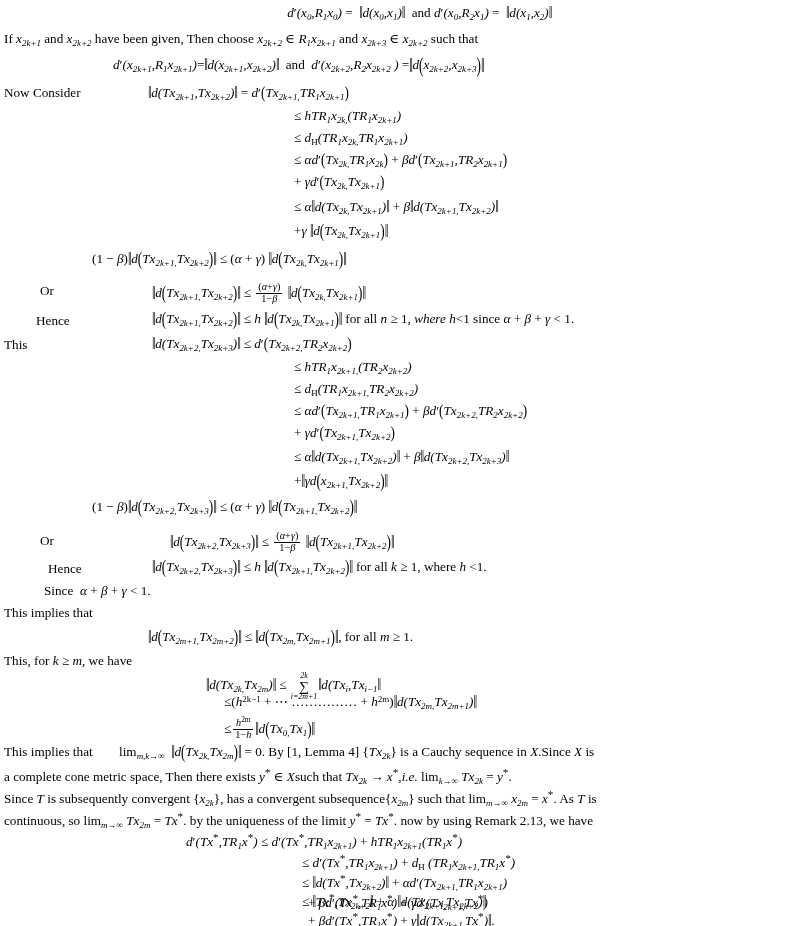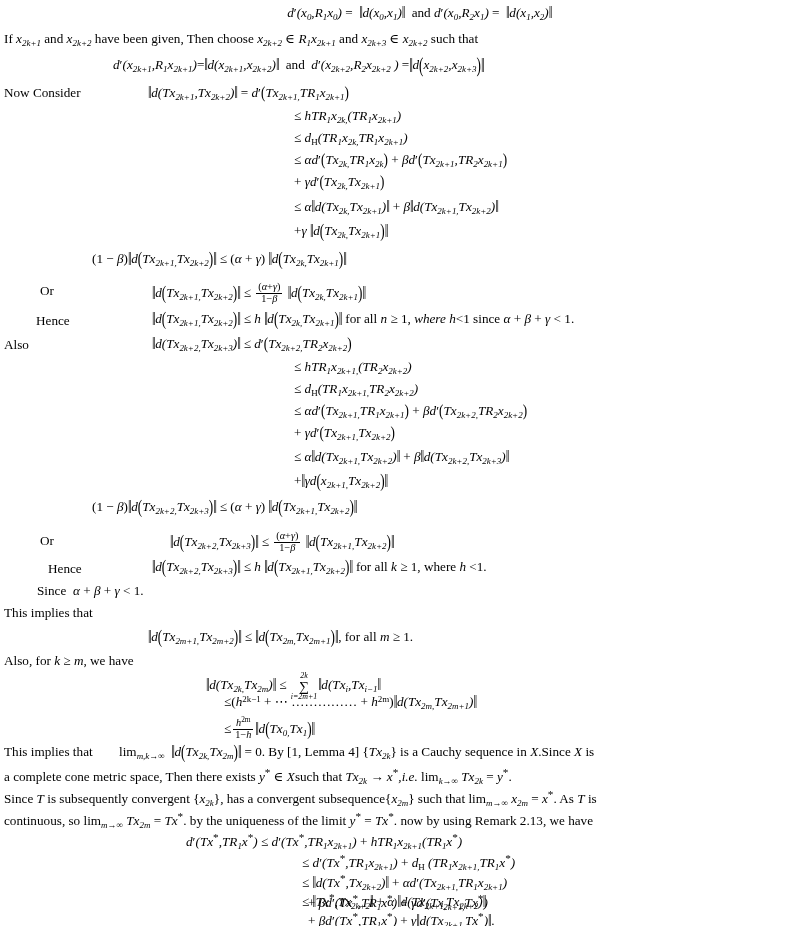--- a/index.html
+++ b/index.html
@@ -147,21 +147,21 @@
   </div>
 
   <div class="line" style="position:absolute; left:36px; top:314px;">
     <span class="txt">Hence</span>
   </div>
   <div class="line" style="position:absolute; left:152px; top:312px;">
     <span class="tall dbar" style="transform:scaleY(1.5)">‖</span><span class="mi">d</span><span class="tall" style="transform:scaleY(1.5)">(</span><span class="mi">Tx</span><sub>2k+1,</sub><span class="mi">Tx</span><sub>2k+2</sub><span class="tall" style="transform:scaleY(1.5)">)</span><span class="tall dbar" style="transform:scaleY(1.5)">‖</span> <span class="norm">≤</span> <span class="mi">h</span> <span class="tall dbar" style="transform:scaleY(1.5)">‖</span><span class="mi">d</span><span class="tall" style="transform:scaleY(1.5)">(</span><span class="mi">Tx</span><sub>2k,</sub><span class="mi">Tx</span><sub>2k+1</sub><span class="tall" style="transform:scaleY(1.5)">)</span><span class="tall dbar" style="transform:scaleY(1.5)">‖</span> <span class="txt">for all</span> <span class="mi">n</span> <span class="norm">≥ 1,</span> <span class="ital">where</span> <span class="mi">h</span><span class="norm">&lt;1</span> <span class="txt">since</span> <span class="gk">α</span> <span class="norm">+</span> <span class="gk">β</span> <span class="norm">+</span> <span class="gk">γ</span> <span class="norm">&lt; 1.</span>
   </div>
 
   <div class="line" style="position:absolute; left:4px; top:338px;">
-    <span class="txt">Also</span>
+    <span class="txt">This</span>
   </div>
   <div class="line" style="position:absolute; left:152px; top:337px;">
     <span class="tall dbar">‖</span><span class="mi">d(Tx</span><sub>2k+2,</sub><span class="mi">Tx</span><sub>2k+3</sub><span class="mi">)</span><span class="tall dbar">‖</span> <span class="norm">≤</span> <span class="mi">d</span><span class="norm">′</span><span class="tall">(</span><span class="mi">Tx</span><sub>2k+2,</sub><span class="mi">TR</span><sub>2</sub><span class="mi">x</span><sub>2k+2</sub><span class="tall">)</span>
   </div>
 
   <div class="line" style="position:absolute; left:294px; top:360px;">
     <span class="norm">≤</span> <span class="mi">hTR</span><sub>1</sub><span class="mi">x</span><sub>2k+1,</sub><span class="mi">(TR</span><sub>2</sub><span class="mi">x</span><sub>2k+2</sub><span class="mi">)</span>
   </div>
 
   <div class="line" style="position:absolute; left:294px; top:382px;">
@@ -195,34 +195,34 @@
     <span class="tall dbar" style="transform:scaleY(1.5)">‖</span><span class="mi">d</span><span class="tall" style="transform:scaleY(1.5)">(</span><span class="mi">Tx</span><sub>2k+2,</sub><span class="mi">Tx</span><sub>2k+3</sub><span class="tall" style="transform:scaleY(1.5)">)</span><span class="tall dbar" style="transform:scaleY(1.5)">‖</span> <span class="norm">≤</span> <span class="frac"><span class="num">(<span class="gk">α</span>+<span class="gk">γ</span>)</span><span class="den">1−<span class="gk">β</span></span></span> <span class="tall dbar" style="transform:scaleY(1.5)">‖</span><span class="mi">d</span><span class="tall" style="transform:scaleY(1.5)">(</span><span class="mi">Tx</span><sub>2k+1,</sub><span class="mi">Tx</span><sub>2k+2</sub><span class="tall" style="transform:scaleY(1.5)">)</span><span class="tall dbar" style="transform:scaleY(1.5)">‖</span>
   </div>
 
   <div class="line" style="position:absolute; left:48px; top:562px;">
     <span class="txt">Hence</span>
   </div>
   <div class="line" style="position:absolute; left:152px; top:560px;">
     <span class="tall dbar" style="transform:scaleY(1.5)">‖</span><span class="mi">d</span><span class="tall" style="transform:scaleY(1.5)">(</span><span class="mi">Tx</span><sub>2k+2,</sub><span class="mi">Tx</span><sub>2k+3</sub><span class="tall" style="transform:scaleY(1.5)">)</span><span class="tall dbar" style="transform:scaleY(1.5)">‖</span> <span class="norm">≤</span> <span class="mi">h</span> <span class="tall dbar" style="transform:scaleY(1.5)">‖</span><span class="mi">d</span><span class="tall" style="transform:scaleY(1.5)">(</span><span class="mi">Tx</span><sub>2k+1,</sub><span class="mi">Tx</span><sub>2k+2</sub><span class="tall" style="transform:scaleY(1.5)">)</span><span class="tall dbar" style="transform:scaleY(1.5)">‖</span> <span class="txt">for all</span> <span class="mi">k</span> <span class="norm">≥ 1, </span><span class="txt">where</span> <span class="mi">h</span> <span class="norm">&lt;1.</span>
   </div>
 
-  <div class="line" style="position:absolute; left:37px; top:584px;text-align:right;">
+  <div class="line" style="position:absolute; left:44px; top:584px;text-align:right;">
     <span class="txt">Since</span>&nbsp; <span class="gk">α</span> <span class="norm">+</span> <span class="gk">β</span> <span class="norm">+</span> <span class="gk">γ</span> <span class="norm">&lt; 1.</span>
   </div>
 
   <div class="line" style="position:absolute; left:4px; top:606px;">
     <span class="txt">This implies that</span>
   </div>
 
   <div class="line" style="position:absolute; left:148px; top:630px;">
     <span class="tall dbar" style="transform:scaleY(1.5)">‖</span><span class="mi">d</span><span class="tall" style="transform:scaleY(1.5)">(</span><span class="mi">Tx</span><sub>2m+1,</sub><span class="mi">Tx</span><sub>2m+2</sub><span class="tall" style="transform:scaleY(1.5)">)</span><span class="tall dbar" style="transform:scaleY(1.5)">‖</span> <span class="norm">≤</span> <span class="tall dbar" style="transform:scaleY(1.5)">‖</span><span class="mi">d</span><span class="tall" style="transform:scaleY(1.5)">(</span><span class="mi">Tx</span><sub>2m,</sub><span class="mi">Tx</span><sub>2m+1</sub><span class="tall" style="transform:scaleY(1.5)">)</span><span class="tall dbar" style="transform:scaleY(1.5)">‖</span><span class="txt">, for all</span> <span class="mi">m</span> <span class="norm">≥ 1.</span>
   </div>
 
   <div class="line" style="position:absolute; left:4px; top:654px;">
-    <span class="txt">Also, for</span> <span class="mi">k</span> <span class="norm">≥</span> <span class="mi">m</span><span class="txt">, we have</span>
+    <span class="txt">This, for</span> <span class="mi">k</span> <span class="norm">≥</span> <span class="mi">m</span><span class="txt">, we have</span>
   </div>
 
   <div class="line" style="position:absolute; left:170px; top:672px;margin-left:36px;">
     <span class="tall dbar" style="transform:scaleY(1.5)">‖</span><span class="mi">d(Tx</span><sub>2k,</sub><span class="mi">Tx</span><sub>2m</sub><span class="mi">)</span><span class="tall dbar" style="transform:scaleY(1.5)">‖</span> <span class="norm">≤</span> <span class="sum"><span class="lim-top">2k</span><span class="sigma">∑</span><span class="lim-bot">i=2m+1</span></span><span class="tall dbar">‖</span><span class="mi">d(Tx</span><sub>i</sub><span class="mi">,Tx</span><sub>i−1</sub><span class="tall dbar">‖</span>
   </div>
 
   <div class="line" style="position:absolute; left:224px; top:695px;">
     <span class="norm">≤(</span><span class="mi">h</span><sup>2k−1</sup> <span class="norm">+</span> <span class="norm">⋯</span> <span class="norm">……………</span> <span class="norm">+</span> <span class="mi">h</span><sup>2m</sup><span class="norm">)</span><span class="tall dbar" style="transform:scaleY(1.5)">‖</span><span class="mi">d(Tx</span><sub>2m,</sub><span class="mi">Tx</span><sub>2m+1</sub><span class="mi">)</span><span class="tall dbar" style="transform:scaleY(1.5)">‖</span>
   </div>
 

